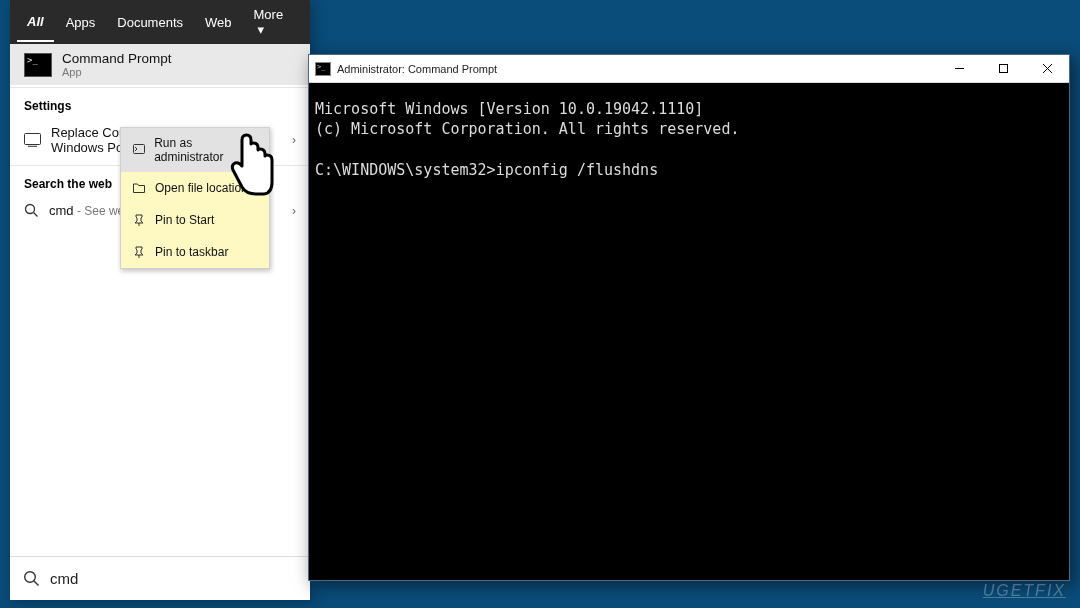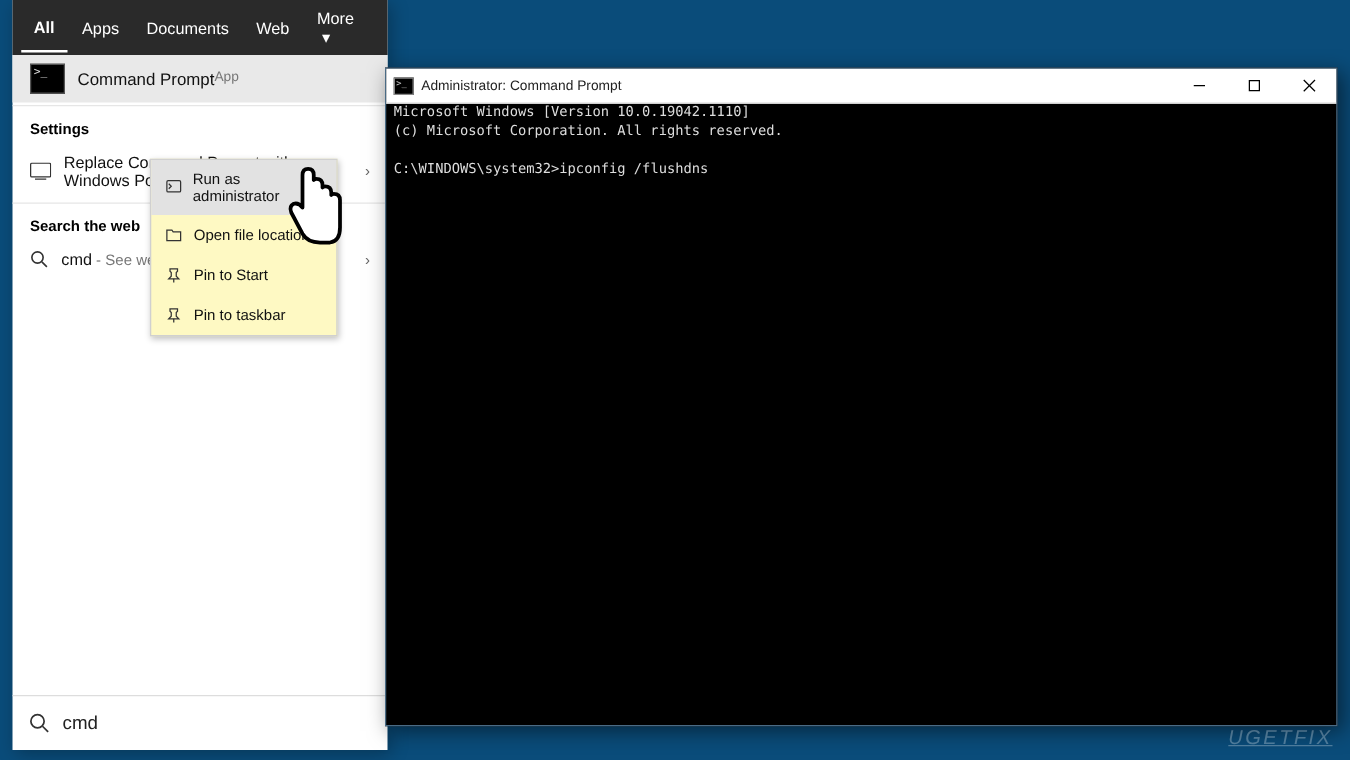--- a/index.html
+++ b/index.html
@@ -17,37 +17,37 @@
     background: #fff;
     display: flex; flex-direction: column;
     box-shadow: 3px 3px 14px rgba(0,0,0,.3);
   }
   .tabs {
     display: flex; align-items: center; gap: 2px;
     background: #2a2a2a; height: 44px; padding: 0 7px;
     color: #ccc; font-size: 13px;
   }
   .tab { padding: 11px 10px; cursor: pointer; color: #ffffff; }
-  .tab.active { border-bottom: 2px solid #fff; color: #fff; font-weight: 600; }
+  .tab.active { border-bottom: 2px solid #fff; color: #fff; font-weight: 600; font-style: italic; }
   .more-caret { margin-left: 4px; }
   .section-header {
     padding: 9px 14px 4px 14px;
     font-size: 12px; font-weight: 600; color: #000;
   }
   .result-row {
     display: flex; align-items: center;
     padding: 7px 14px; gap: 10px; cursor: default;
   }
   .result-row.highlight { background: #e9e9e9; }
   .cmd-thumb {
     width: 28px; height: 24px; background: #000;
     border: 1px solid #555; position: relative;
   }
   .cmd-thumb::after { content: ">_"; color: #ddd; font-size: 9px; position: absolute; top: 1px; left: 2px; font-family: monospace; }
-  .result-text { display: flex; }
+  .result-text { display: flex; flex-direction: column; }
   .result-title { font-size: 13.5px; color: #111; }
   .result-sub   { font-size: 11px; color: #777; }
   .settings-row, .web-row {
     display: flex; align-items: center; justify-content: space-between;
     padding: 8px 14px; cursor: pointer;
   }
   .row-left { display: flex; align-items: center; gap: 10px; }
   .chev { color: #666; font-size: 12px; }
   .web-sub { color: #777; font-size: 12px; }
   .flex-spacer { flex: 1; }
@@ -85,22 +85,22 @@
     font-size: 11px; color: #222;
   }
   .title-left { display: flex; align-items: center; gap: 6px; padding-left: 6px; }
   .title-icon {
     width: 16px; height: 14px; background: #000; border: 1px solid #888; position: relative;
   }
   .title-icon::after { content: ">_"; color: #ccc; font-size: 7px; position: absolute; top: 0; left: 1px; font-family: monospace; }
   .win-btns { display: flex; }
   .win-btn { width: 44px; height: 28px; display: flex; align-items: center; justify-content: center; cursor: pointer; }
   .terminal {
-    font-family: Consolas, monospace; font-size: 11px;
-    color: #ddd; padding: 0 6px; white-space: pre-wrap; line-height: 1.35;
+    font-family: Consolas, monospace; font-size: 15px;
+    color: #ddd; padding: 16px 6px; white-space: pre-wrap; line-height: 1.35;
   }
   
   .hand-cursor {
     position: absolute; left: 222px; top: 132px; width: 60px; height: 70px;
     pointer-events: none;
   }
   .watermark {
     position: absolute; right: 14px; bottom: 8px;
     color: rgba(255,255,255,.28); font-size: 16px; font-weight: 500;
     letter-spacing: 2px; font-style: italic; text-decoration: underline;

